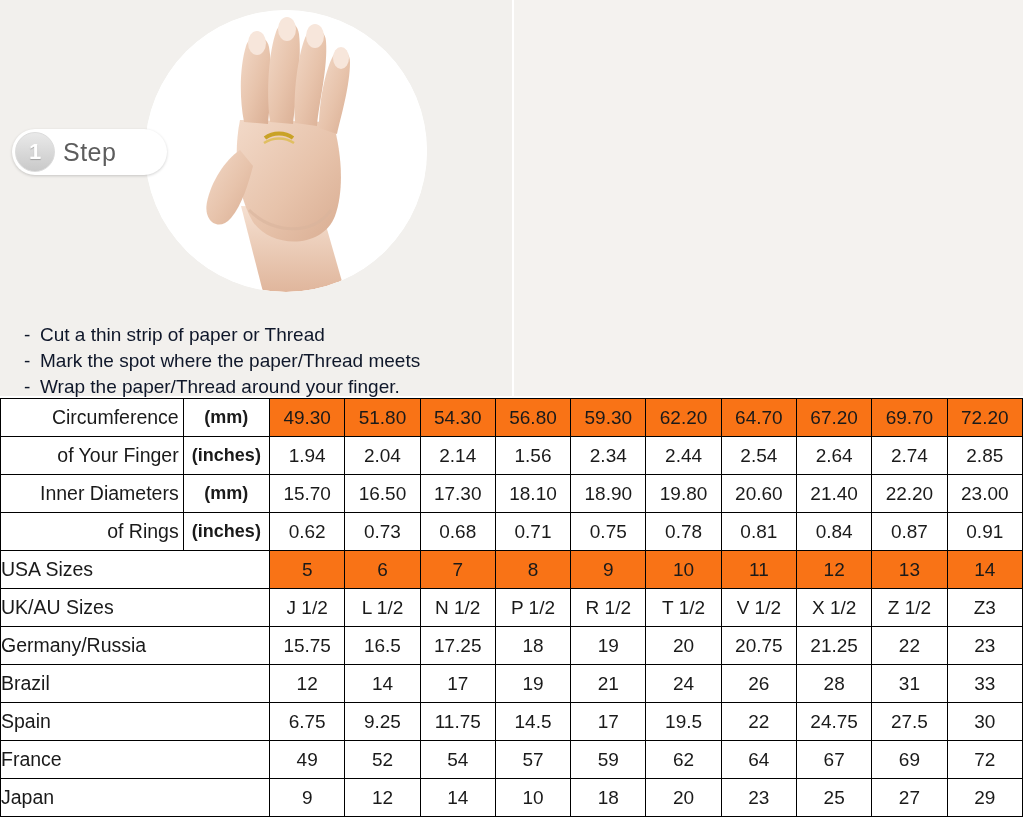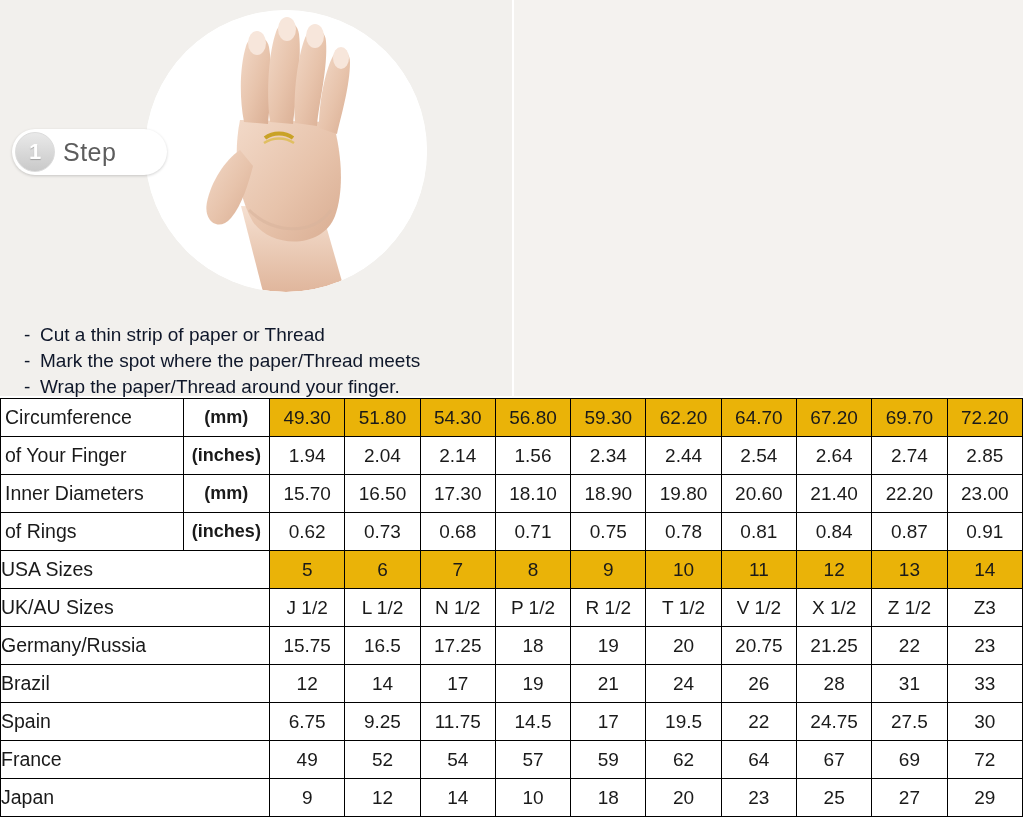--- a/index.html
+++ b/index.html
@@ -104,35 +104,35 @@
     border: 1px solid #000000;
     height: 38px;
     font-size: 19px;
     color: #1a1a1a;
     text-align: center;
     padding: 0 2px;
     overflow: hidden;
     white-space: nowrap;
   }
   .size-table td.label {
-    text-align: left;
+    text-align: right;
     font-size: 19.5px;
     padding: 0 4px;
   }
   .size-table td.label-left {
     text-align: left;
     padding-left: 0;
     font-size: 19.5px;
   }
   .size-table td.unit {
     font-size: 18px;
     text-align: center;
     font-weight: bold;
   }
-  .shade { background: #eab308; margin-left: 33px; }
+  .shade { background: #f97316; margin-left: 33px; }
   .col-label { width: 182px; }
   .col-unit  { width: 86px; }
   .col-v     { width: 75px; }
 </style>
 </head>
 <body>
 
 <div id="page">
 
   <div class="steps-area">

